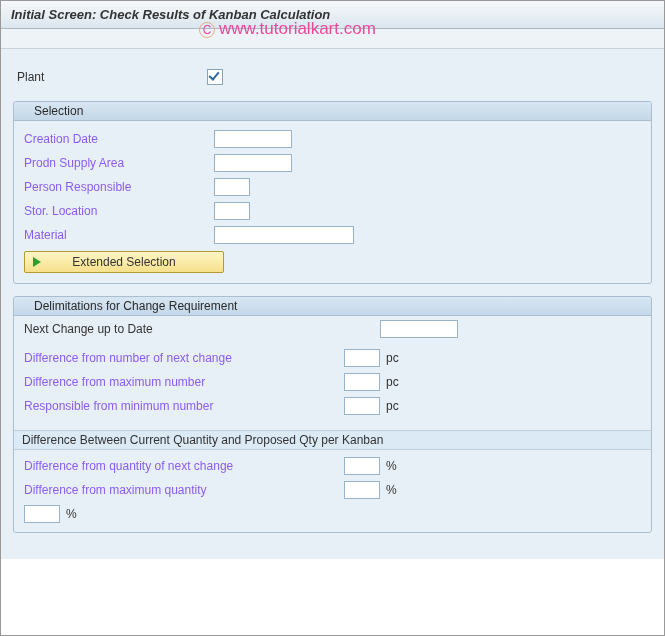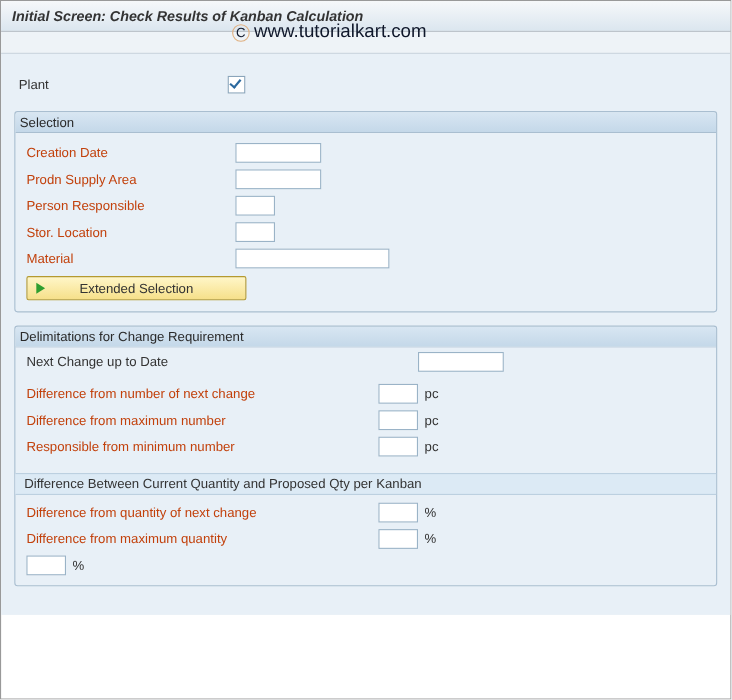--- a/index.html
+++ b/index.html
@@ -22,22 +22,22 @@
     border-bottom: 1px solid #b0b8c0;
     padding: 6px 10px;
     font-style: italic;
     font-weight: bold;
     font-size: 13px;
     color: #333;
   }
   .watermark {
     position: absolute;
     top: 18px;
-    left: 210px;
-    color: #0f172a;
+    left: 198px;
+    color: #ec4899;
     font-size: 17px;
     font-style: normal;
     pointer-events: none;
   }
   .watermark .c {
     display: inline-block;
     border: 1px solid #e0b080;
     border-radius: 50%;
     width: 16px; height: 16px;
     line-height: 14px;
@@ -78,35 +78,35 @@
   .group {
     border: 1px solid #a9bed0;
     border-radius: 3px;
     margin-bottom: 12px;
     background: #e8f0f7;
   }
   .group-title {
     background: linear-gradient(#d8e6f2, #c4d8e9);
     border-bottom: 1px solid #a9bed0;
     border-radius: 3px 3px 0 0;
-    padding: 2px 4px;
+    padding: 2px 20px;
     font-size: 12px;
     color: #2a2a2a;
   }
   .group-body {
     padding: 6px 10px 10px 10px;
   }
   .row {
     display: flex;
     align-items: center;
     height: 24px;
   }
   .row .lbl {
     width: 190px;
-    color: #c2410c;
+    color: #8b5cf6;
   }
   input.txt {
     height: 18px;
     border: 1px solid #9ab3c7;
     background: #fff;
     font-size: 12px;
     padding: 0 2px;
   }
   .w36 { width: 36px; }
   .w78 { width: 78px; }

